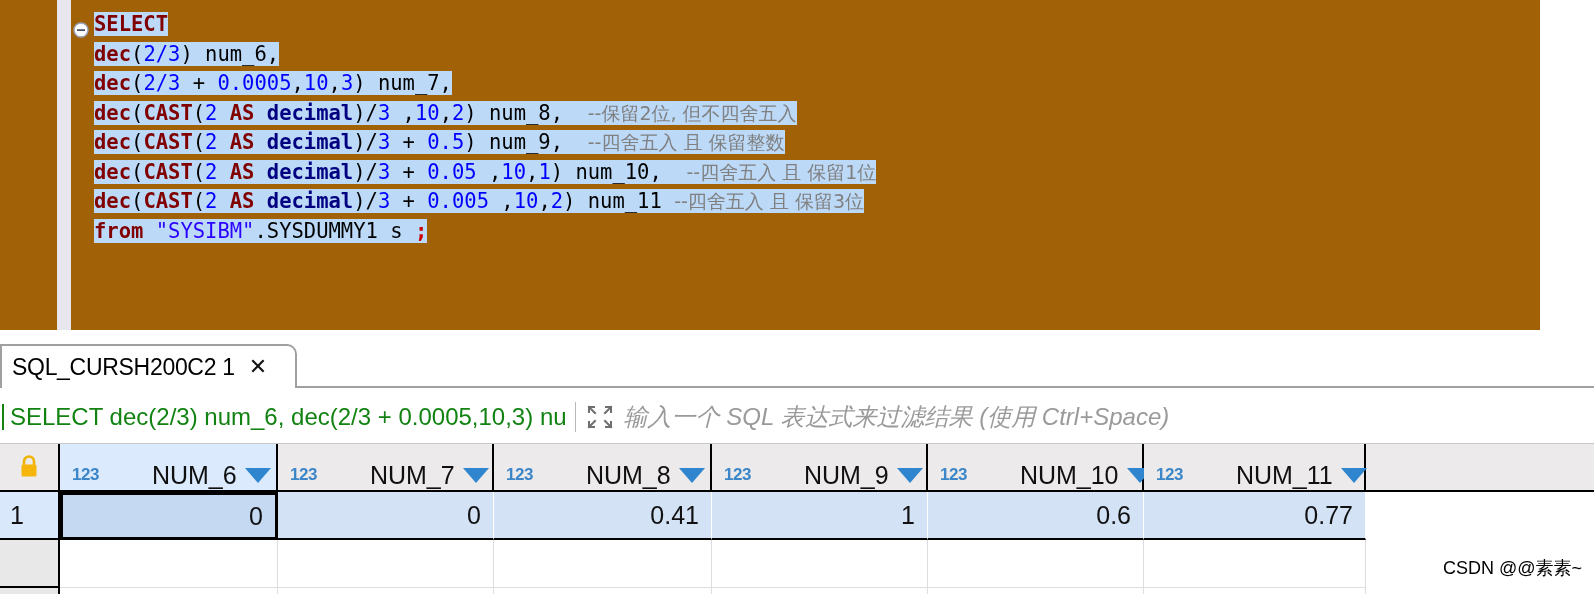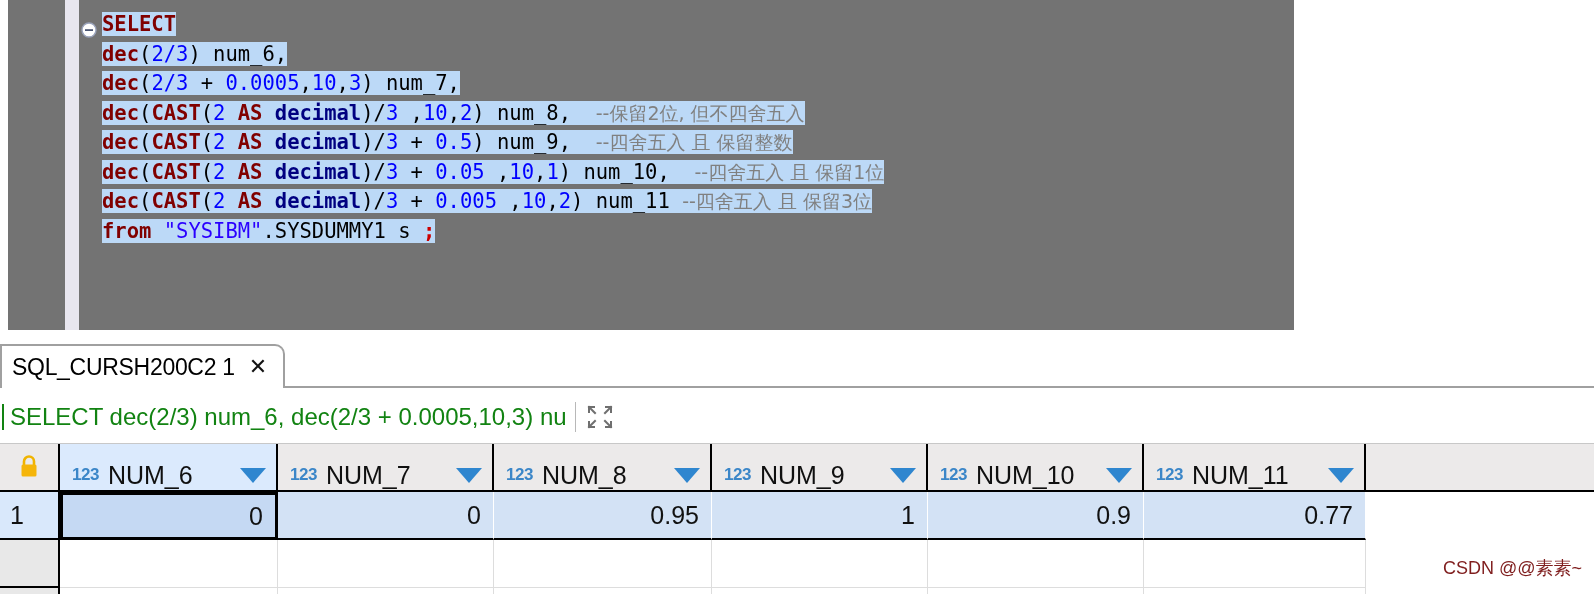--- a/index.html
+++ b/index.html
@@ -6,23 +6,23 @@
   html, body {
     margin: 0; padding: 0;
     width: 1594px; height: 594px;
     background: #ffffff;
     font-family: "Liberation Sans", sans-serif;
     overflow: hidden;
   }
 
   
   #editor {
-    position: absolute; left: 8px; top: 0;
-    width: 1286px; height: 330px;
-    background: #737373;
+    position: absolute; left: 0; top: 0;
+    width: 1540px; height: 330px;
+    background: #a16207;
     overflow: hidden;
   }
   #gutter-strip {
     position: absolute; left: 57px; top: 0;
     width: 14px; height: 330px;
     background: #e8e6ef;
   }
   #fold-icon {
     position: absolute; left: 73px; top: 22px;
     width: 16px; height: 16px;
@@ -51,21 +51,21 @@
   
   #tabbar {
     position: absolute; left: 0; top: 344px;
     width: 1594px; height: 44px;
     background: #ffffff;
     border-bottom: 2px solid #a0a0a0;
   }
   #tab-result {
     position: absolute; left: 0; top: 0;
     height: 44px;
-    padding: 0 16px 0 10px;
+    padding: 0 28px 0 10px;
     display: flex; align-items: center;
     background: #ffffff;
     border-top: 2px solid #a0a0a0;
     border-right: 2px solid #a0a0a0;
     border-left: 2px solid #a0a0a0;
     border-top-right-radius: 10px;
     color: #000;
     font-size: 23px;
   }
   #tab-label { margin-right: 14px; letter-spacing: -0.3px; }
@@ -144,21 +144,21 @@
     position: relative;
   }
   .col-head.sel { background: #dbeafd; }
   .type-badge {
     color: #3b86c8;
     font-size: 17px;
     font-weight: bold;
     margin-right: 9px;
     letter-spacing: -0.5px;
   }
-  .col-name { flex: 1 1 auto; white-space: nowrap; }
+  .col-name { flex: 1 1 auto; white-space: nowrap; margin-left: 44px; }
   .col-arrow {
     width: 0; height: 0;
     border-left: 13px solid transparent;
     border-right: 13px solid transparent;
     border-top: 15px solid #2f86cf;
     margin-left: 8px;
     flex: 0 0 auto;
   }
   .data-row .rowhdr {
     background: #d9e8fb;
@@ -187,21 +187,21 @@
     border-right: 1px solid #dddddd;
     border-bottom: 1px solid #dddddd;
   }
   .tail { flex: 1 1 auto; background: #eceaea; }
   .empty-row .tail, .data-row .tail { background: #ffffff; }
   #header-row .tail { border-bottom: 2px solid #000; }
 
   
   #watermark {
     position: absolute; right: 12px; top: 556px;
-    color: #7f1d1d; font-size: 18px;
+    color: #000000; font-size: 18px;
     white-space: nowrap;
   }
 </style>
 </head>
 <body>
 
 <div id="editor">
   <div id="gutter-strip"></div>
 
   <div id="fold-icon">
@@ -232,20 +232,21 @@
           <path d="M3 3 L9 9"></path>
         <path d="M25 8 L25 3 L20 3"></path>
           <path d="M25 3 L19 9"></path>
         <path d="M3 18 L3 23 L8 23"></path>
           <path d="M3 23 L9 17"></path>
         <path d="M25 18 L25 23 L20 23"></path>
           <path d="M25 23 L19 17"></path>
       </g>
     </svg>
   </div>
+  <div id="filter-placeholder">输入一个 SQL 表达式来过滤结果 (使用 Ctrl+Space)</div>
 </div>
 
 <div id="grid">
   <div id="grid-scroll-left"></div>
   <div id="grid-body">
       <div class="grid-row" id="header-row">
         <div class="rowhdr" id="corner-cell">
           <svg width="22" height="26" viewBox="0 0 22 26">
             <path d="M6 11 V7.5 a5 5 0 0 1 10 0 V11" fill="none" stroke="#f0b400" stroke-width="2.6"></path>
             <rect x="3.5" y="10.5" width="15" height="12" rx="1.6" fill="#f5b50a"></rect>
@@ -280,23 +281,23 @@
           <span class="type-badge">123</span>
           <span class="col-name">NUM_11</span>
           <div class="col-arrow"></div>
         </div>
         <div class="tail"></div>
       </div>
       <div class="grid-row data-row">
         <div class="rowhdr">1</div>
         <div class="cell sel" style="width: 218px; flex: 0 0 218px;">0</div>
         <div class="cell" style="width: 216px; flex: 0 0 216px;">0</div>
-        <div class="cell" style="width: 218px; flex: 0 0 218px;">0.95</div>
+        <div class="cell" style="width: 218px; flex: 0 0 218px;">0.41</div>
         <div class="cell" style="width: 216px; flex: 0 0 216px;">1</div>
-        <div class="cell" style="width: 216px; flex: 0 0 216px;">0.9</div>
+        <div class="cell" style="width: 216px; flex: 0 0 216px;">0.6</div>
         <div class="cell" style="width: 222px; flex: 0 0 222px;">0.77</div>
         <div class="tail"></div>
       </div>
       <div class="grid-row empty-row">
         <div class="rowhdr"></div>
         <div class="cell" style="width: 218px; flex: 0 0 218px;"></div>
         <div class="cell" style="width: 216px; flex: 0 0 216px;"></div>
         <div class="cell" style="width: 218px; flex: 0 0 218px;"></div>
         <div class="cell" style="width: 216px; flex: 0 0 216px;"></div>
         <div class="cell" style="width: 216px; flex: 0 0 216px;"></div>

